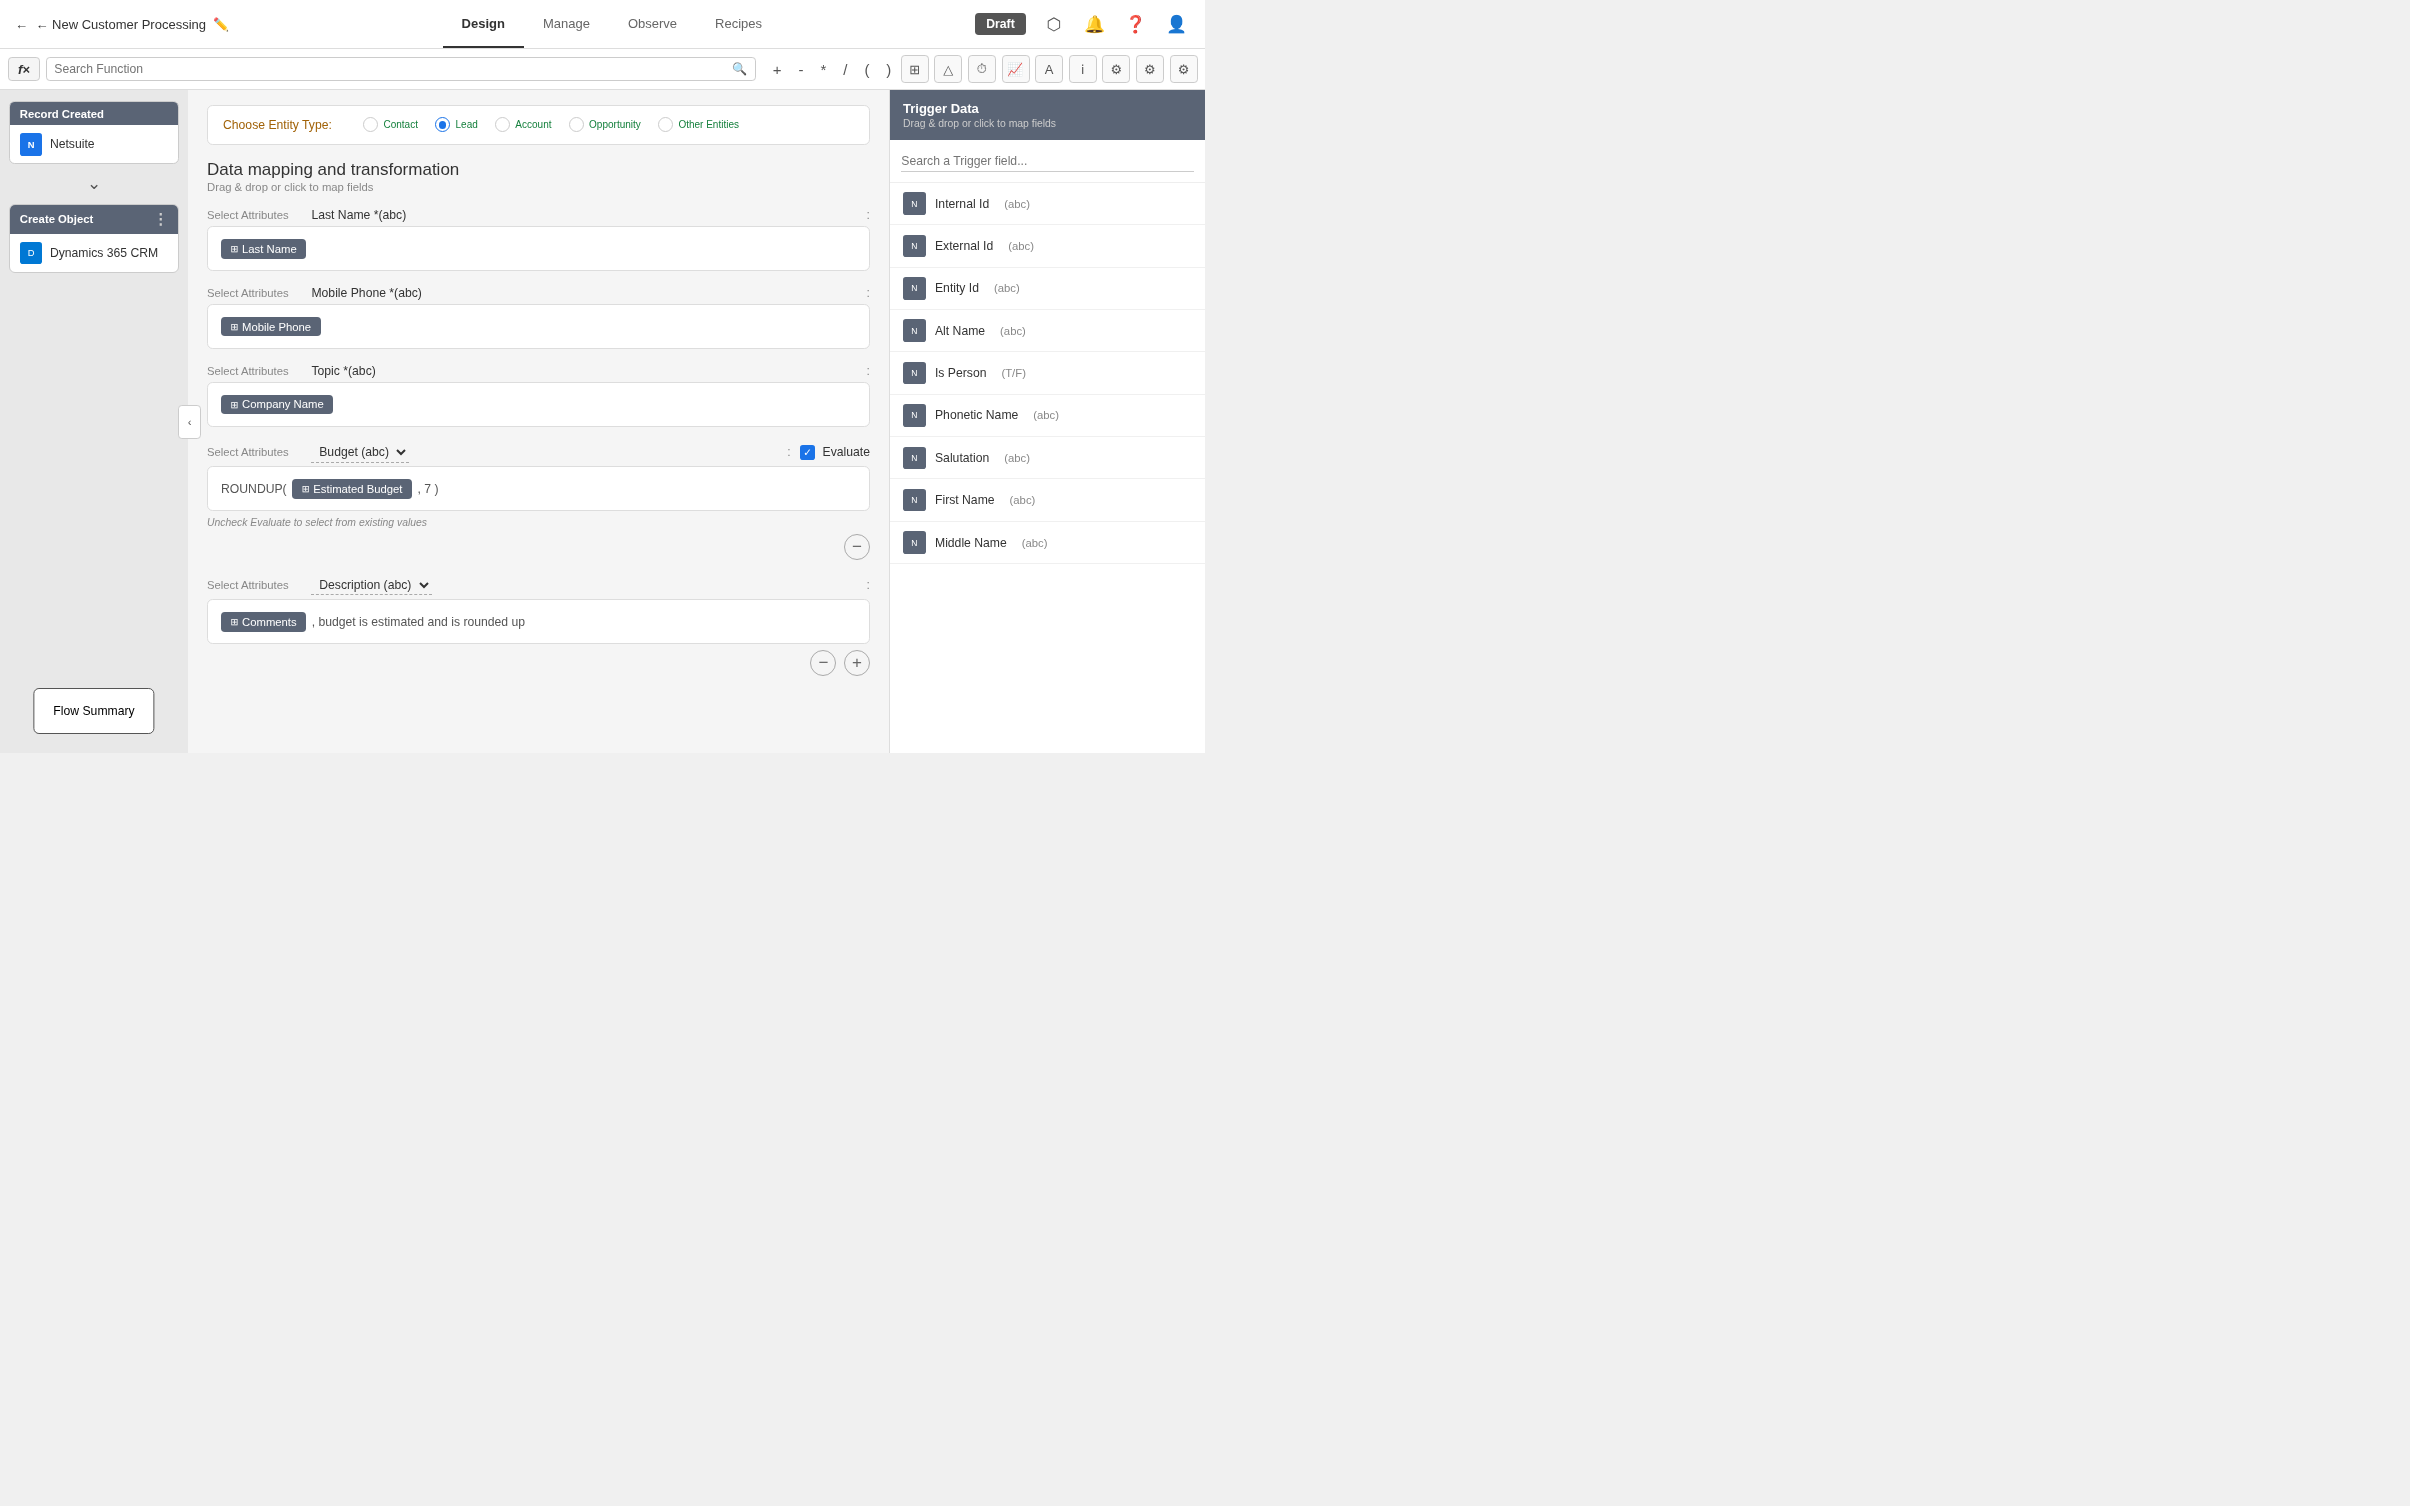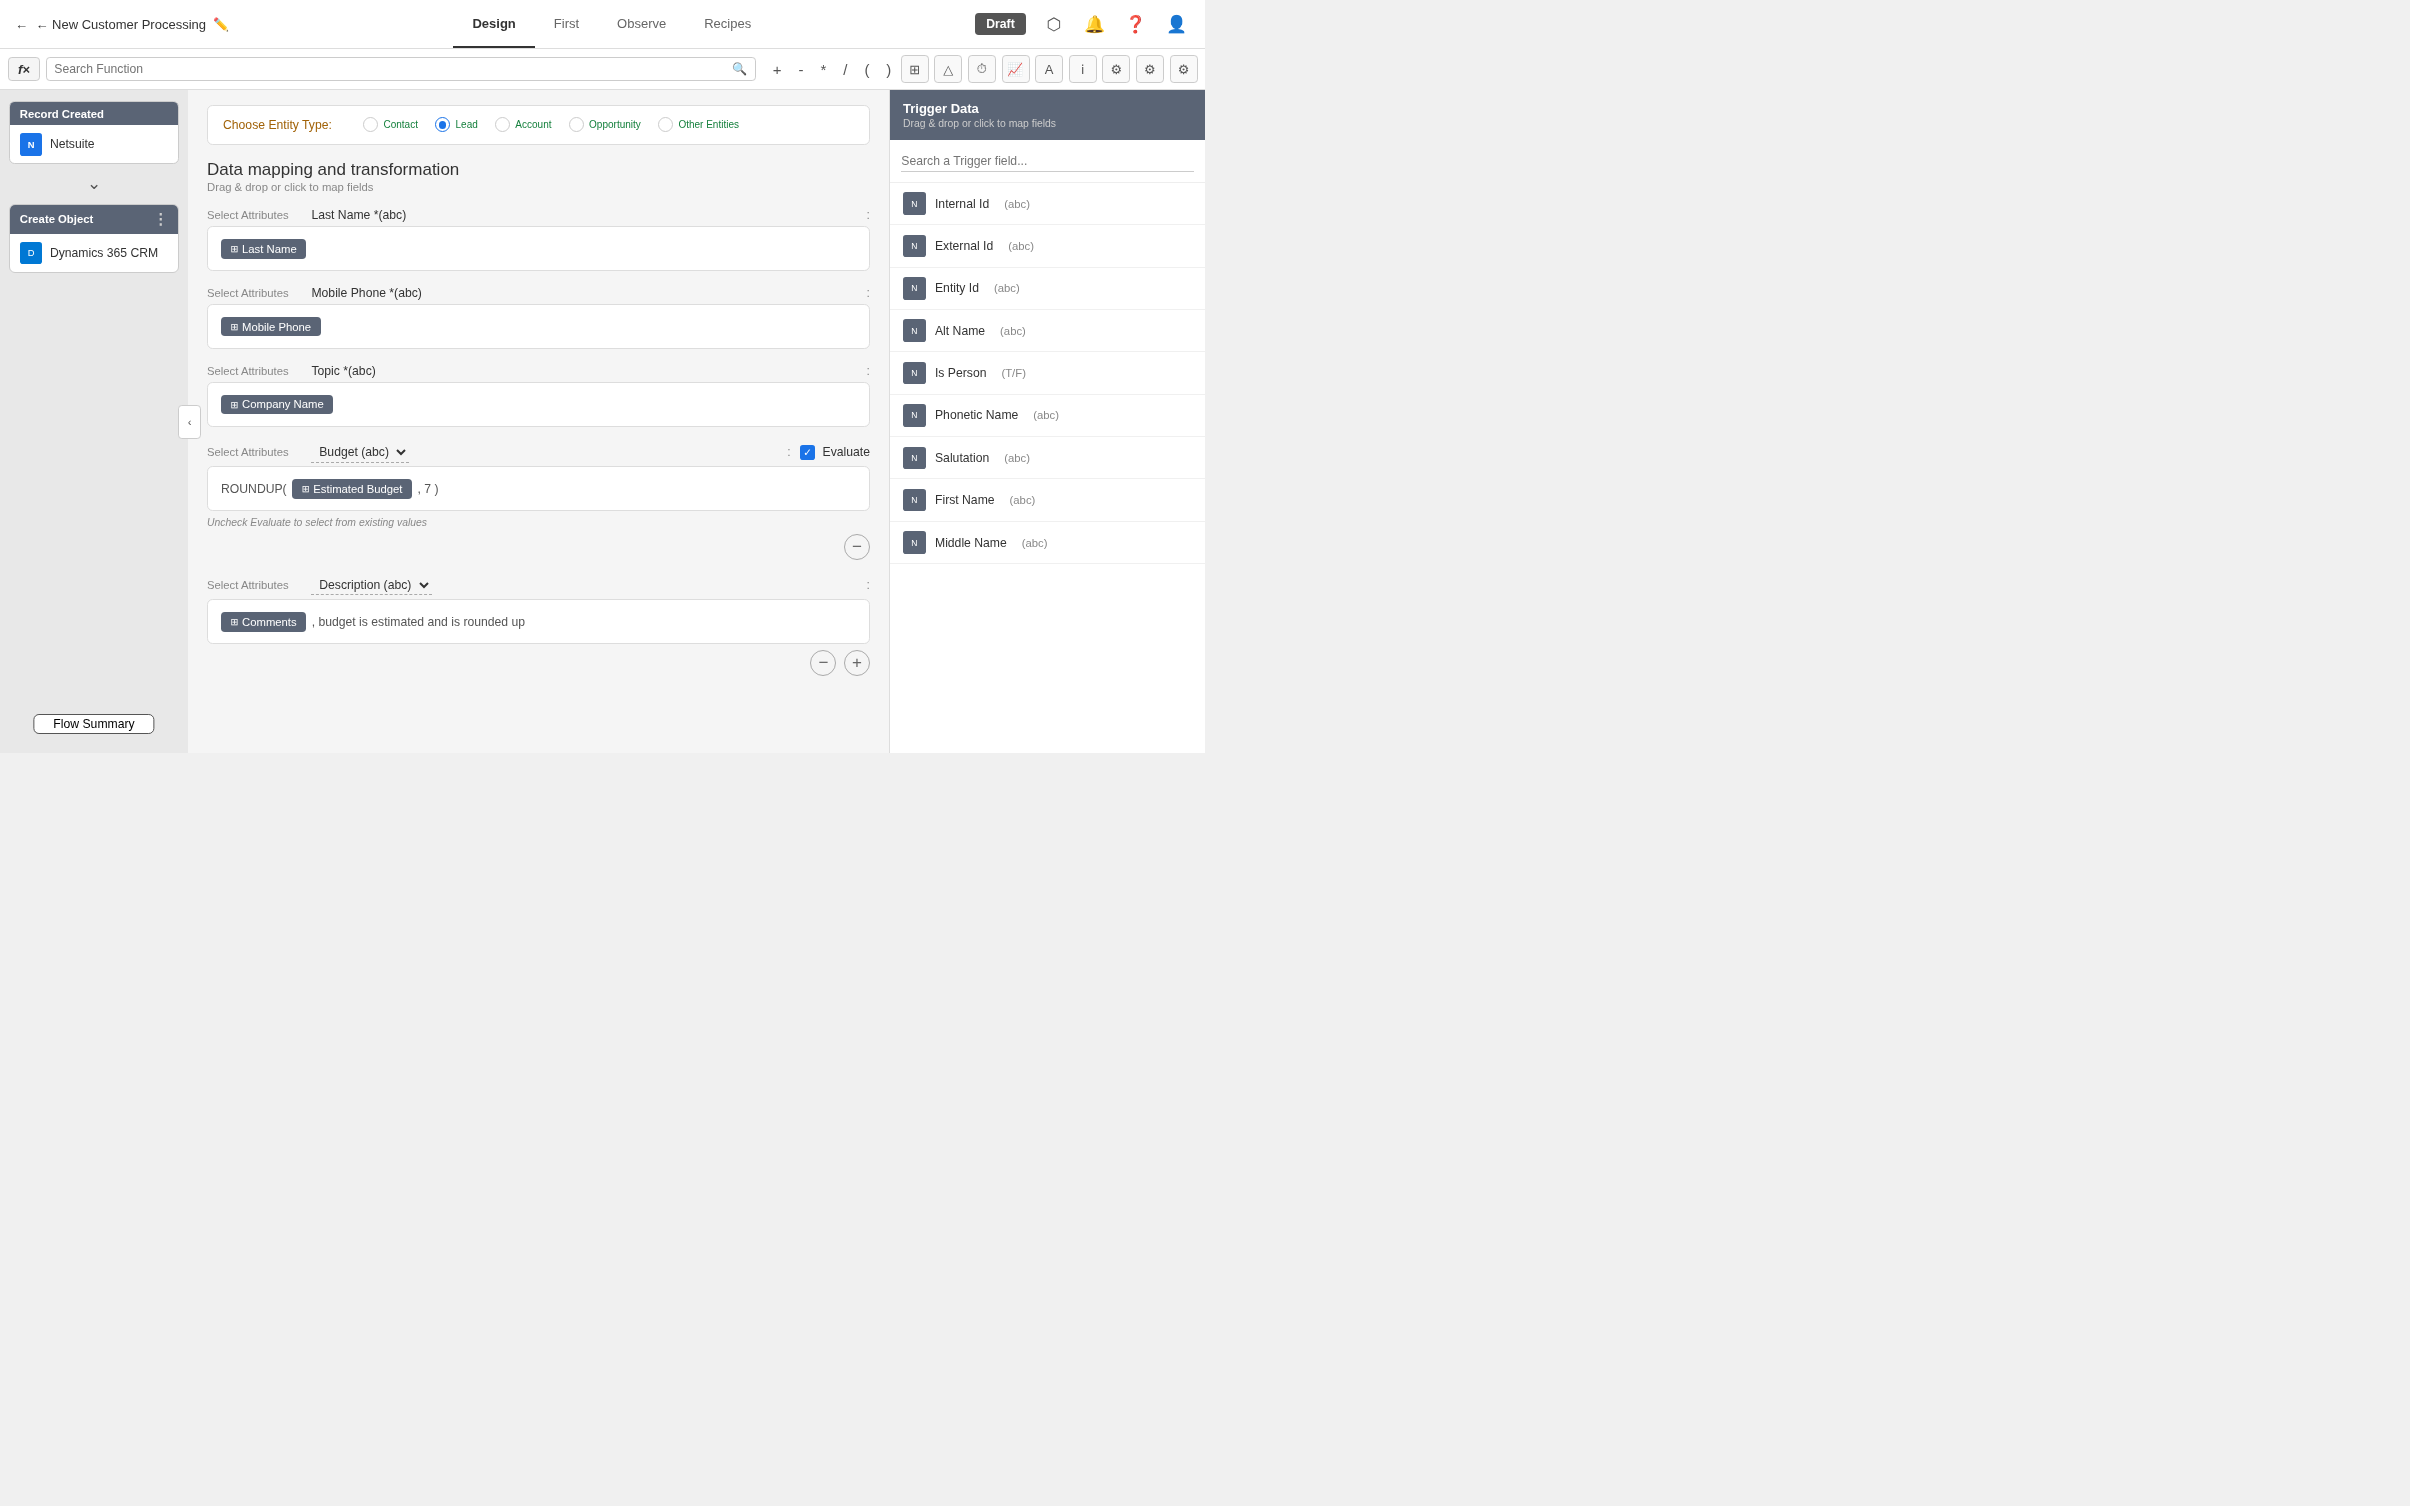--- a/index.html
+++ b/index.html
@@ -141,21 +141,21 @@
     }
     .three-dots { color: #ccc; cursor: pointer; font-size: 15px; }
     .flow-summary-btn {
       position: absolute;
       bottom: 19px;
       left: 50%;
       transform: translateX(-50%);
       border: 1.9px solid #555;
       background: #fff;
       border-radius: 5.6px;
-      padding: 2px 19px;
+      padding: 15px 19px;
       font-size: 12.2px;
       font-weight: 500;
       cursor: pointer;
       white-space: nowrap;
     }
     .collapse-btn {
       position: absolute;
       right: -13px;
       top: 50%;
       transform: translateY(-50%);
@@ -307,21 +307,21 @@
 <body>
 
 <div class="top-nav">
   <div class="nav-back">
     <span>←</span>
     <span style="font-weight:500;font-size:13px;">← New Customer Processing</span>
     <span style="font-size:13px;">✏️</span>
   </div>
   <div class="nav-tabs">
     <div class="nav-tab active">Design</div>
-    <div class="nav-tab">First</div>
+    <div class="nav-tab">Manage</div>
     <div class="nav-tab">Observe</div>
     <div class="nav-tab">Recipes</div>
   </div>
   <div class="nav-right">
     <span class="draft-badge">Draft</span>
     <div class="nav-icon">⬡</div>
     <div class="nav-icon">🔔</div>
     <div class="nav-icon">❓</div>
     <div class="nav-icon">👤</div>
   </div>

